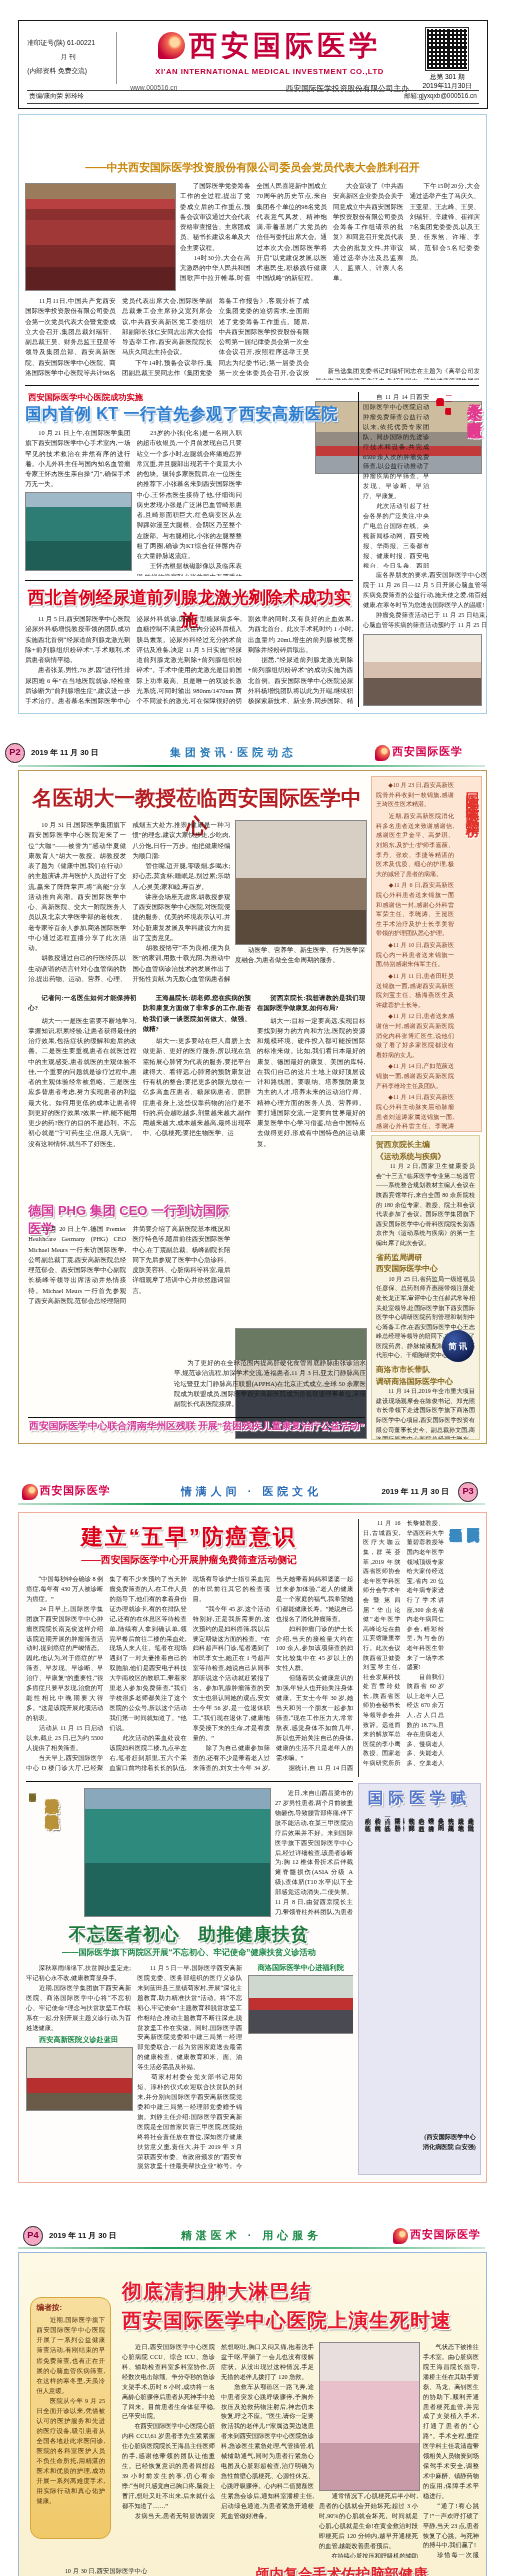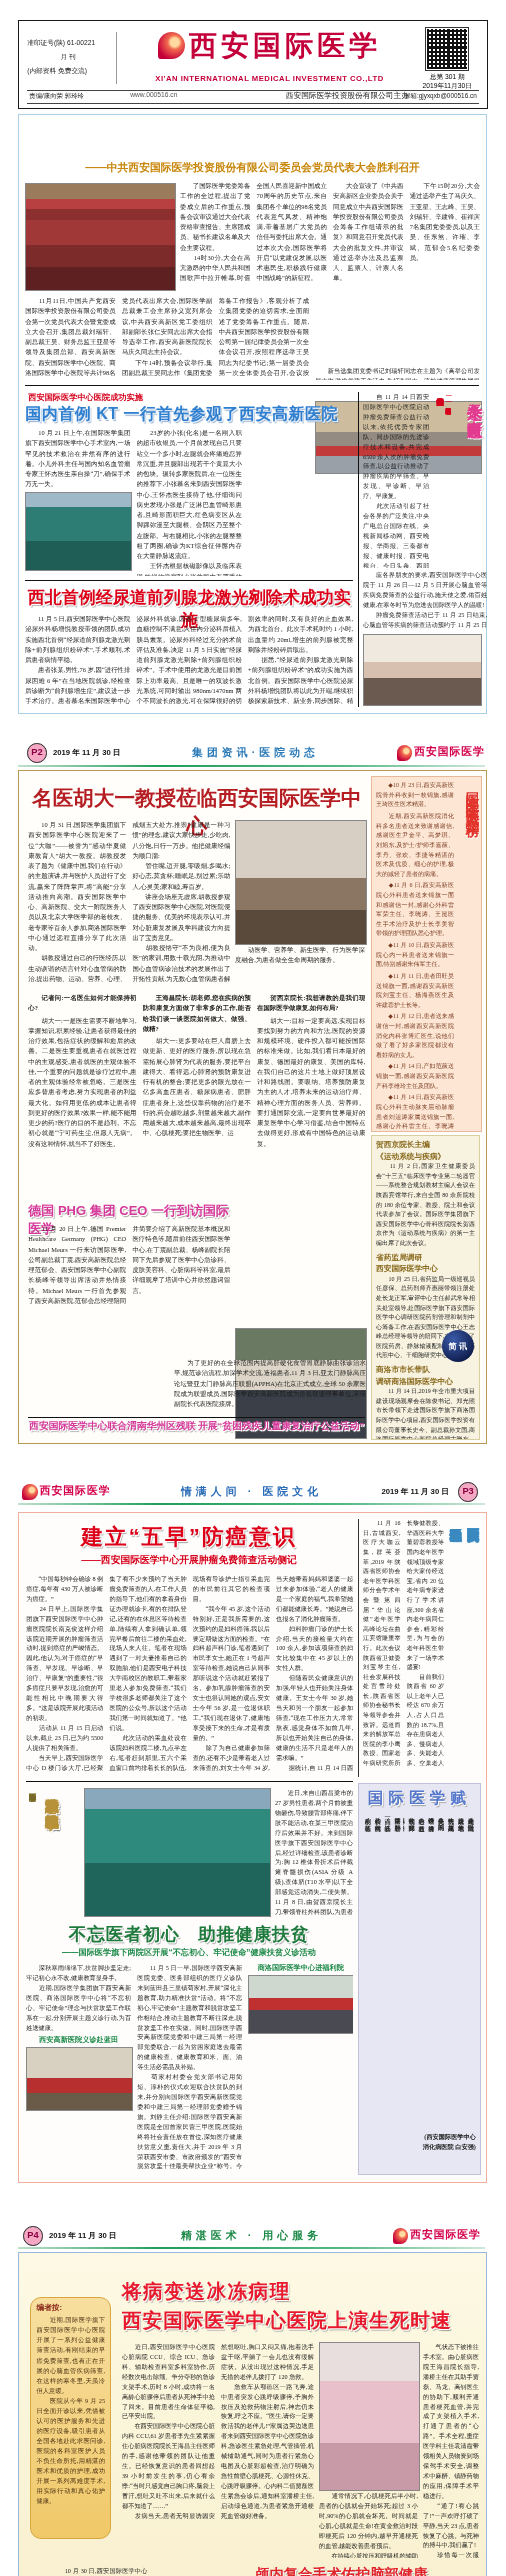--- a/index.html
+++ b/index.html
@@ -36,21 +36,21 @@
       <div>准印证号(陕) 61-00221</div>
       <div style="text-align:center;">月  刊</div>
       <div>(内部资料 免费交流)</div>
     </div>
     <div class="abs" style="left:97px;top:11.3px;width:1px;height:52px;background:#999;"></div>
     <div class="abs" style="left:106px;top:6.2px;width:289px;text-align:center;">
       <div>
         <span class="phoenix" style="width:27px;height:27px;"></span>
         <span style="font-size:28px;font-weight:bold;color:#c4003a;letter-spacing:4.1px;vertical-align:middle;font-family:'Liberation Sans','DejaVu Sans',sans-serif;">西安国际医学</span>
       </div>
-      <div style="font-size:7.7px;font-weight:bold;color:#c4003a;margin-top:9px;letter-spacing:0.5px;">XI'AN INTERNATIONAL MEDICAL INVESTMENT CO.,LTD</div>
+      <div style="font-size:7.7px;font-weight:bold;color:#c4003a;margin-top:2px;letter-spacing:0.5px;">XI'AN INTERNATIONAL MEDICAL INVESTMENT CO.,LTD</div>
       <div style="margin-top:8.2px;display:flex;justify-content:space-between;padding:0 5.2px;">
         <span style="font-size:6.7px;color:#555;">www.000516.cn</span>
         <span style="font-size:7.7px;color:#222;">西安国际医学投资股份有限公司主办</span>
       </div>
     </div>
     <div class="abs" style="right:11.3px;top:7.2px;width:57px;text-align:center;">
       <div class="qr" style="margin:0 auto;"></div>
       <div style="font-size:6.7px;margin-top:3.1px;">总第 301 期</div>
       <div style="font-size:6.7px;">2019年11月30日</div>
     </div>
@@ -105,21 +105,21 @@
         <div class="vt" style="width:8.2px;font-size:5.7px;font-weight:bold;color:#d6001c;">——西安国际医学中心医院</div>
         <div class="vt h3d" style="width:31px;font-size:15.5px;color:#e23a8e;line-height:1.1;">这个冬天
 自有暖意</div>
       </div>
       <div class="body" style="height:61px;font-size:6.2px;margin-top:2.1px;">　　应各界朋友的要求,西安国际医学中心医院于 11 月 26 日—12 月 5 日开展心脑血管等疾病免费筛查的公益行动,施天使之爱,佑百姓健康,在寒冬时节为您送去国际医学人的温暖!
 　　肿瘤免费筛查活动已于 11 月 25 日结束,心脑血管等疾病的筛查活动预约于 11 月 25 日 0:00 开始,12 月 5 日检查结束。</div>
       <div class="ph" style="width:117px;height:70px;margin-top:3.1px;background:linear-gradient(180deg,#efe9df 0 38%,#d8c0b0 38% 62%,#6a5a50 62% 100%);"></div>
     </div>
   </section>
 
-  <div class="abs" style="left:22px;top:743px;width:467px;height:20.6px;">
+  <div class="abs" style="left:0;top:743px;width:467px;height:20.6px;">
     <span class="badge abs" style="left:5.2px;top:0;">P2</span>
     <span class="abs pdate" style="left:31px;top:4.6px;">2019 年 11 月 30 日</span>
     <span class="abs sectitle" style="left:0;right:0;top:2.6px;text-align:center;color:#2b7bb9;">集团资讯·医院动态</span>
     <span class="abs" style="right:4.1px;top:2.1px;"><span class="phoenix"></span><span class="minilogo">西安国际医学</span></span>
   </div>
   <div class="abs greenline" style="left:18px;top:765px;width:467px;"></div>
 
   <section class="abs" style="left:18px;top:770px;width:467px;height:672px;border:1.5px double #b89a52;background:#fffefa;">
     <h2 class="abs" style="left:10.3px;top:13.4px;width:335px;text-align:center;font-size:20.6px;color:#b51d22;margin:0;font-weight:bold;">名医胡大一教授莅临西安国际医学中心</h2>
     <div class="abs body cols2" style="left:9.3px;top:49px;width:202px;height:170px;">　　10 月 31 日,国际医学集团旗下西安国际医学中心医院迎来了一位“大咖”——被誉为“感动华夏健康教育人”胡大一教授。胡教授发表了题为《健康中国,我们在行动》的主题演讲,并与医护人员进行了交流,赢来了阵阵掌声,将“高能”分享活动推向高潮。西安国际医学中心、高新医院、交大一附院医务人员以及北京大学医学部的老校友、老专家等百余人参加,商洛国际医学中心通过远程直播分享了此次活动。
@@ -302,21 +302,21 @@
   </div>
   <div class="abs greenline" style="left:18px;top:2247px;width:467px;"></div>
 
   <section class="abs" style="left:18px;top:2252px;width:467px;height:643px;border:1.5px solid #9ab8dd;background:linear-gradient(180deg,#fdf9e4,#f8efcc 60%,#f6ecc4);">
     <div class="abs" style="left:11.3px;top:44px;width:81px;height:242px;background:linear-gradient(180deg,#f8dfa0,#f0c868);border-radius:11px;border:0.5px solid #d8a840;padding:5.2px;box-sizing:border-box;overflow:hidden;">
       <div style="font-weight:bold;color:#8a2a1a;font-size:7.7px;margin-bottom:2.1px;">编者按:</div>
       <div class="body" style="font-size:6.3px;color:#4a3012;">　　近期,国际医学旗下西安国际医学中心医院开展了一系列公益健康筛查活动,有刚结束的早癌免费筛查,也有正在开展的心脑血管疾病筛查,在这样的寒冬里,天虽冷但人意暖。
 　　医院从今年 9 月 25 日全面开诊以来,凭借被认可的医护服务和先进的医疗设备,吸引患者从全国各地赴此求医问诊,医院的各科室医护人员不负生命所托,用精湛的医术和优质的护理,成功开展一系列高难度手术,用实际行动和真心佑护健康。</div>
     </div>
 
-    <h2 class="abs h3d" style="left:103px;top:25px;width:355px;font-size:19.6px;color:#e8192c;margin:0;letter-spacing:1.5px;">将病变送冰冻病理</h2>
+    <h2 class="abs h3d" style="left:103px;top:25px;width:355px;font-size:19.6px;color:#e8192c;margin:0;letter-spacing:1.5px;">彻底清扫肿大淋巴结</h2>
     <h2 class="abs h3d" style="left:103px;top:54px;width:355px;font-size:19.6px;color:#e8192c;margin:0;letter-spacing:1px;">西安国际医学中心医院上演生死时速</h2>
 
     <div class="abs body cols2" style="left:103px;top:89px;width:192px;height:216px;font-size:6.2px;">　　近日,西安国际医学中心医院心脏病院 CCU、综合 ICU、急诊科、辅助检查科室多科室协作,历经数次电击除颤、争分夺秒的急诊支架手术,历时 8 小时,成功将一名高龄心脏骤停后患者从死神手中抢了回来。目前患者生命体征平稳,已平安出院。
 　　在西安国际医学中心医院心脏内科 CCU,61 岁患者李先生紧紧握住心脏病医院院长王海昌主任医师的手,感谢他带领的团队让他重生。已经恢复意识的患者回想起 39 小时前发生的事,仍心有余悸:“当时只感觉自己胸口疼,脑袋上冒汗,想吐又吐不出来,后来就什么都不知道了……”
 　　发病当天,患者无明显诱因突然想呕吐,胸口又闷又痛,抱着洗手盆干呕,平躺了一会儿也没有缓解症状。从没出现过这种情况,手足无措的老伴儿拨打了 120 急救。
 　　急救车从鄠邑区一路飞奔,途中患者突发心跳呼吸骤停,予胸外按压及抢救药物注射后,神志仍未恢复,呼之不应。“医生,请你一定要救活我的老伴儿!”家属边哭边送患者来到西安国际医学中心医院急诊科,急诊医生紧急处理,气管插管,机械辅助通气,同时为患者行紧急心电图及心脏彩超检查,治疗明确为急性前壁心肌梗死、心源性休克、心跳呼吸骤停。心内科二值贾磊医生紧急会诊后,通知科室潘桥主任,启动绿色通道,为患者紧急开通梗死血管做好准备。</div>
     <div class="abs ph" style="left:300px;top:89px;width:99px;height:147px;background:linear-gradient(180deg,#e8dede 0 26%,#e8c0cc 26% 68%,#c89aa8 68% 100%);"></div>
     <div class="abs body" style="left:300px;top:238px;width:99px;height:67px;font-size:6.2px;">　　通常情况下,心肌梗死后半小时,患者的心肌就会开始坏死;超过 3 小时,90%的心肌就会坏死。时间就是心肌,心肌就是生命!在黄金救治时段即梗死后 120 分钟内,越早开通梗死的血管,越能改善患者预后。
 　　在持续心脏按压和呼吸机的辅助下,心内科监护室主任潘桥立即组织医护人员进行抢救,此时,患者依然心跳骤停、呼吸骤停、昏迷不醒,体温也渐渐降了下来,周身冰冷。在黄金救治时间内不能恢复心跳也就宣告死亡。面对无助期盼的家属,面对病情极度危重、转瞬即逝的生命,西安国际医学中心医院医护人员顶住巨大的心理压力,扛住大量的体力消耗,没有放弃!患者终于恢复神志,虽反应迟钝,但无病理征表现。
 　　只有尽快开通梗死血管,才能挽救患者生命。时间紧、风险高、难度大,与家属沟通,迅速展开多学科会诊后,患者在气管插管,呼吸机机械辅助通</div>

